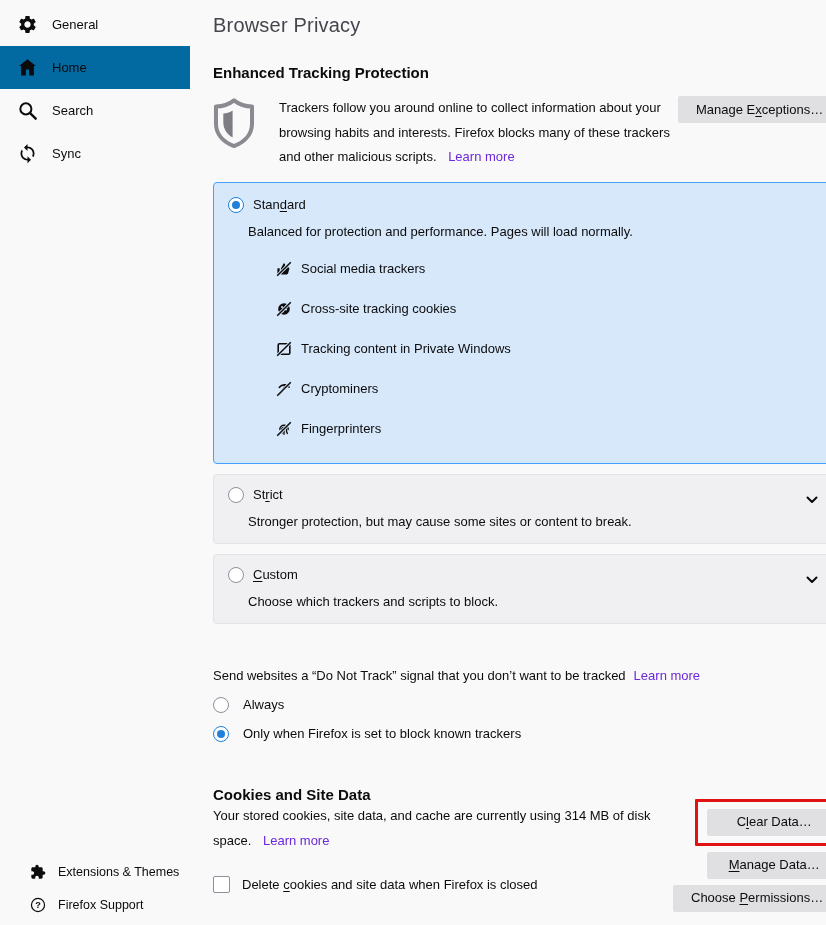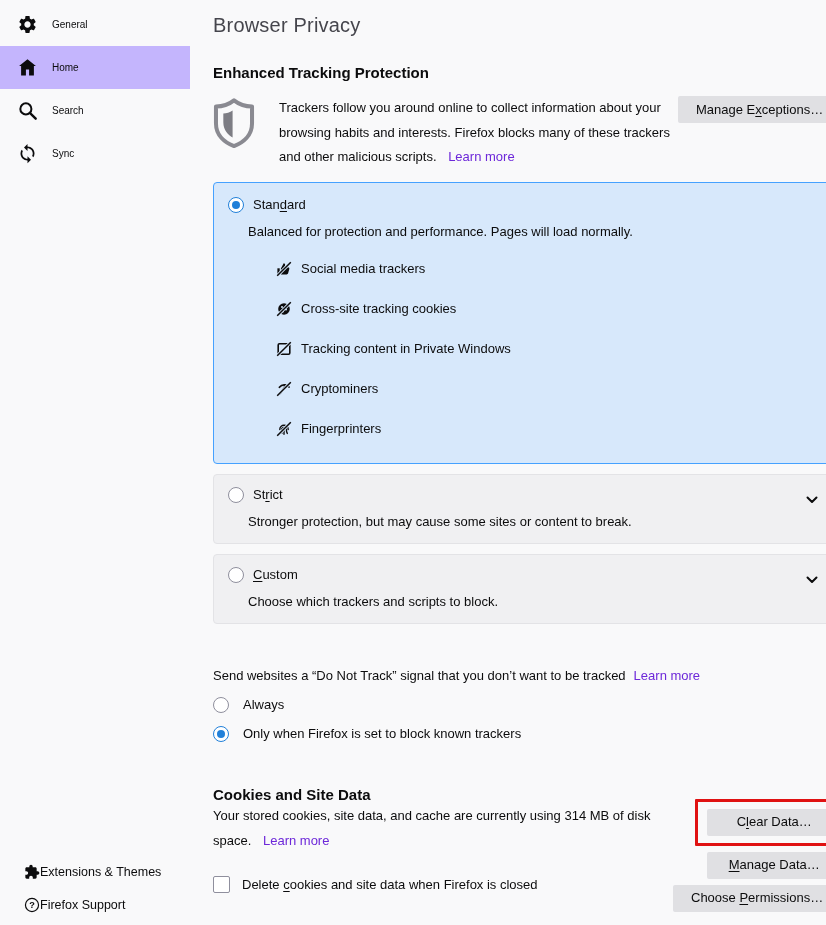--- a/index.html
+++ b/index.html
@@ -8,29 +8,29 @@
     background:#f9f9fa;
     font-family:"Liberation Sans","DejaVu Sans",sans-serif;
     font-size:13px; color:#0c0c0d;
   }
   .layout { display:flex; height:100%; }
 
   
   .sidebar { width:190px; position:relative; padding-top:3px; flex-shrink:0; }
   .sidebar-item {
     height:43px; display:flex; align-items:center;
-    padding-left:17px; gap:14px; font-size:10px; cursor:default;
-  }
-  .sidebar-item.selected { background:#c4b5fd; }
+    padding-left:17px; gap:14px; font-size:13px; cursor:default;
+  }
+  .sidebar-item.selected { background:#0369a1; }
   .sidebar-item.accent .s-label { color:#0a84ff; }
   .s-icon { width:21px; height:21px; display:flex; align-items:center; justify-content:center; }
   .sidebar-footer { position:absolute; left:0; right:0; bottom:4px; }
   .footer-item {
     height:33px; display:flex; align-items:center;
-    padding-left:24px; font-size:12.5px;
+    padding-left:30px; gap:12px; font-size:12.5px;
   }
   .f-icon { width:16px; height:16px; display:flex; align-items:center; justify-content:center; }
 
   
   .main { flex:1; padding:14px 16px 0 23px; }
   h1.page-title { font-size:20px; font-weight:400; color:#45454c; letter-spacing:.2px; }
   h2.section-heading { margin-top:27px; font-size:15px; font-weight:700; }
   h3.section-heading { font-size:15px; font-weight:700; }
 
   .etp-intro { display:flex; margin-top:15px; }

